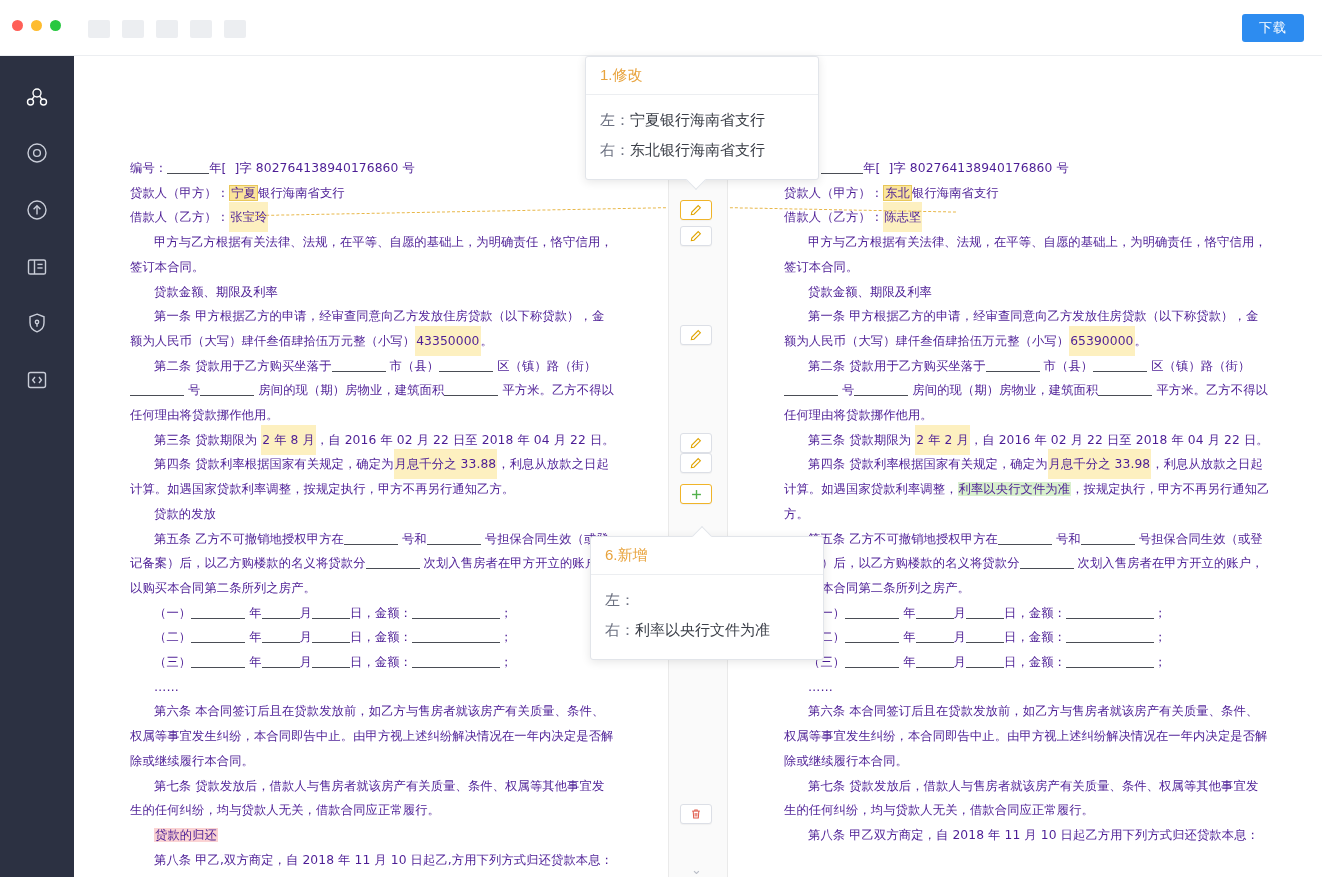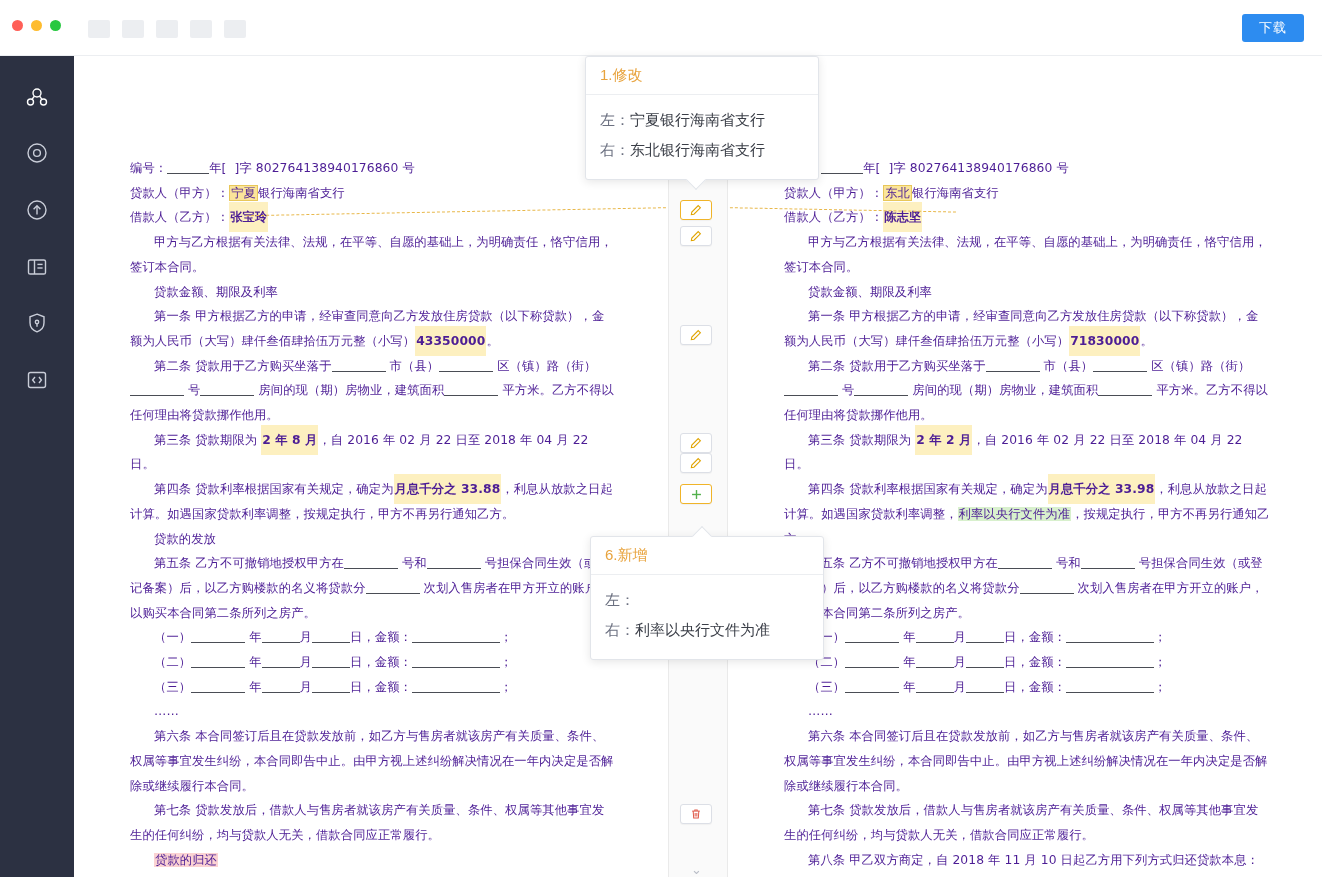--- a/index.html
+++ b/index.html
@@ -88,21 +88,21 @@
     left: 56px;
     top: 100px;
     width: 486px;
     font-size: 12.3px;
     line-height: 24.7px;
     color: #4c1d95;
     letter-spacing: 0.1px;
   }
   .doc-body p { margin: 0; }
   .indent { text-indent: 24px; }
-  .hl-yellow { background: #fdf0c0; padding: 8px 1px; font-weight: bold; }
+  .hl-yellow { background: #fdf0c0; padding: 8px 1px; }
   .hl-yellow-b { background: #fbe59a; padding: 0 1px; border: 1px solid #e8c75a; }
   .hl-green { background: #d8f0cd; padding: 0 1px; }
   .hl-pink { background: #fbd3d3; padding: 0 1px; }
   .u { display: inline-block; border-bottom: 1px solid #4a4d55; height: 14px; vertical-align: -2px; }
 
   
   .logo {
     position: absolute;
     right: 44px; top: 60px;
     text-align: right;
@@ -303,21 +303,21 @@
     </div>
   </div>
 
   <div class="page page-right">
     <div class="doc-body">
       <p>编号：<span class="u" style="width:42px"></span>年[&nbsp;&nbsp;]字 802764138940176860 号</p>
       <p>贷款人（甲方）：<span class="hl-yellow-b">东北</span>银行海南省支行</p>
       <p>借款人（乙方）：<span class="hl-yellow">陈志坚</span></p>
       <p class="indent">甲方与乙方根据有关法律、法规，在平等、自愿的基础上，为明确责任，恪守信用，签订本合同。</p>
       <p class="indent">贷款金额、期限及利率</p>
-      <p class="indent">第一条 甲方根据乙方的申请，经审查同意向乙方发放住房贷款（以下称贷款），金额为人民币（大写）肆仟叁佰肆拾伍万元整（小写）<span class="hl-yellow">71830000</span>。</p>
+      <p class="indent">第一条 甲方根据乙方的申请，经审查同意向乙方发放住房贷款（以下称贷款），金额为人民币（大写）肆仟叁佰肆拾伍万元整（小写）<span class="hl-yellow">65390000</span>。</p>
       <p class="indent">第二条 贷款用于乙方购买坐落于<span class="u" style="width:54px"></span> 市（县）<span class="u" style="width:54px"></span> 区（镇）路（街）<span class="u" style="width:54px"></span> 号<span class="u" style="width:54px"></span> 房间的现（期）房物业，建筑面积<span class="u" style="width:54px"></span> 平方米。乙方不得以任何理由将贷款挪作他用。</p>
       <p class="indent">第三条 贷款期限为 <span class="hl-yellow">2 年 2 月</span>，自 2016 年 02 月 22 日至 2018 年 04 月 22 日。</p>
       <p class="indent">第四条 贷款利率根据国家有关规定，确定为<span class="hl-yellow">月息千分之 33.98</span>，利息从放款之日起计算。如遇国家贷款利率调整，<span class="hl-green">利率以央行文件为准</span>，按规定执行，甲方不再另行通知乙方。</p>
       <p class="indent">第五条 乙方不可撤销地授权甲方在<span class="u" style="width:54px"></span> 号和<span class="u" style="width:54px"></span> 号担保合同生效（或登记备案）后，以乙方购楼款的名义将贷款分<span class="u" style="width:54px"></span> 次划入售房者在甲方开立的账户，以购买本合同第二条所列之房产。</p>
       <p class="indent">（一）<span class="u" style="width:54px"></span> 年<span class="u" style="width:38px"></span>月<span class="u" style="width:38px"></span>日，金额：<span class="u" style="width:88px"></span>；</p>
       <p class="indent">（二）<span class="u" style="width:54px"></span> 年<span class="u" style="width:38px"></span>月<span class="u" style="width:38px"></span>日，金额：<span class="u" style="width:88px"></span>；</p>
       <p class="indent">（三）<span class="u" style="width:54px"></span> 年<span class="u" style="width:38px"></span>月<span class="u" style="width:38px"></span>日，金额：<span class="u" style="width:88px"></span>；</p>
       <p class="indent">……</p>
       <p class="indent">第六条 本合同签订后且在贷款发放前，如乙方与售房者就该房产有关质量、条件、权属等事宜发生纠纷，本合同即告中止。由甲方视上述纠纷解决情况在一年内决定是否解除或继续履行本合同。</p>
       <p class="indent">第七条 贷款发放后，借款人与售房者就该房产有关质量、条件、权属等其他事宜发生的任何纠纷，均与贷款人无关，借款合同应正常履行。</p>

